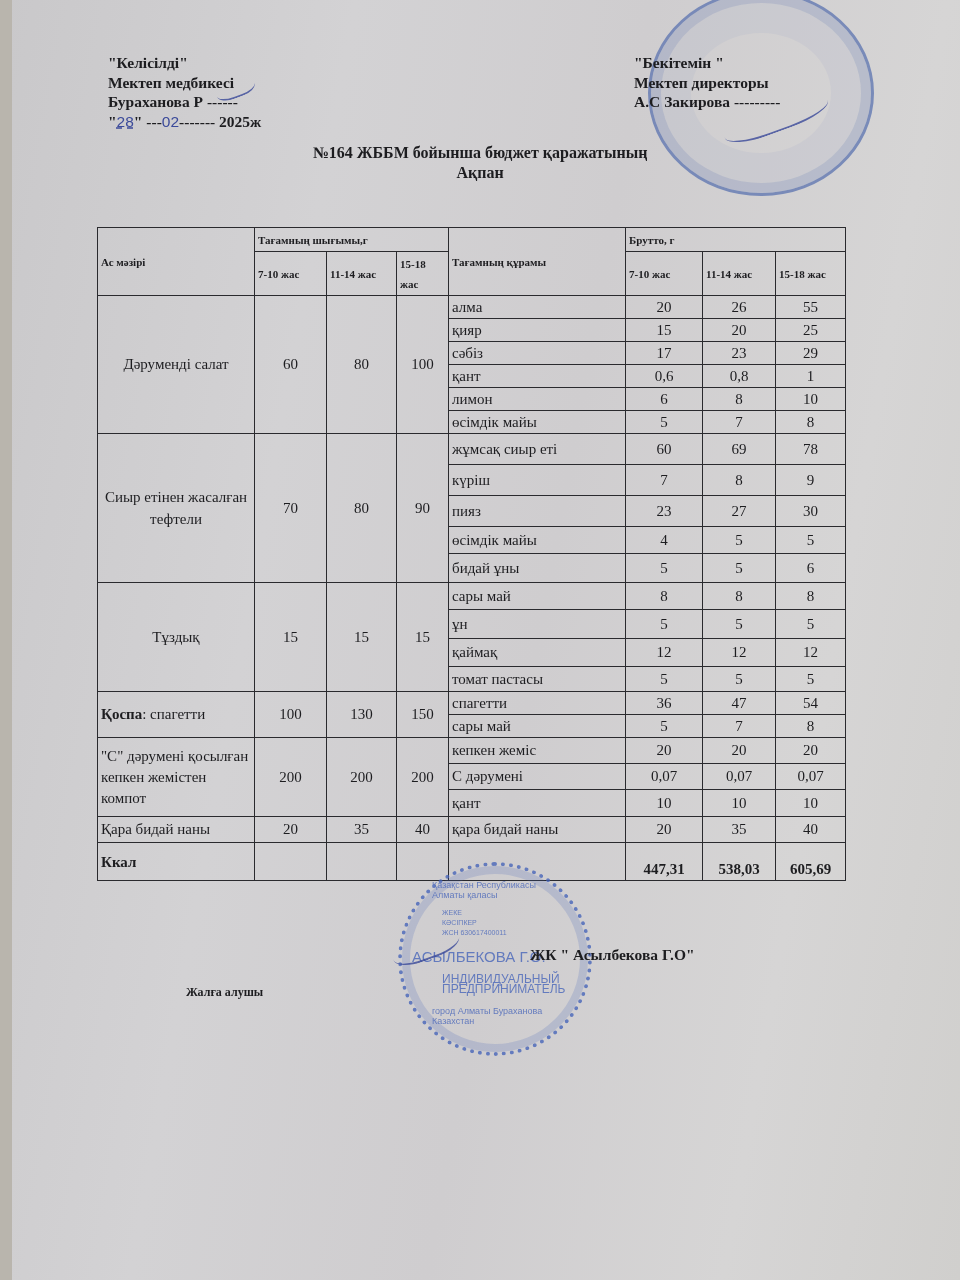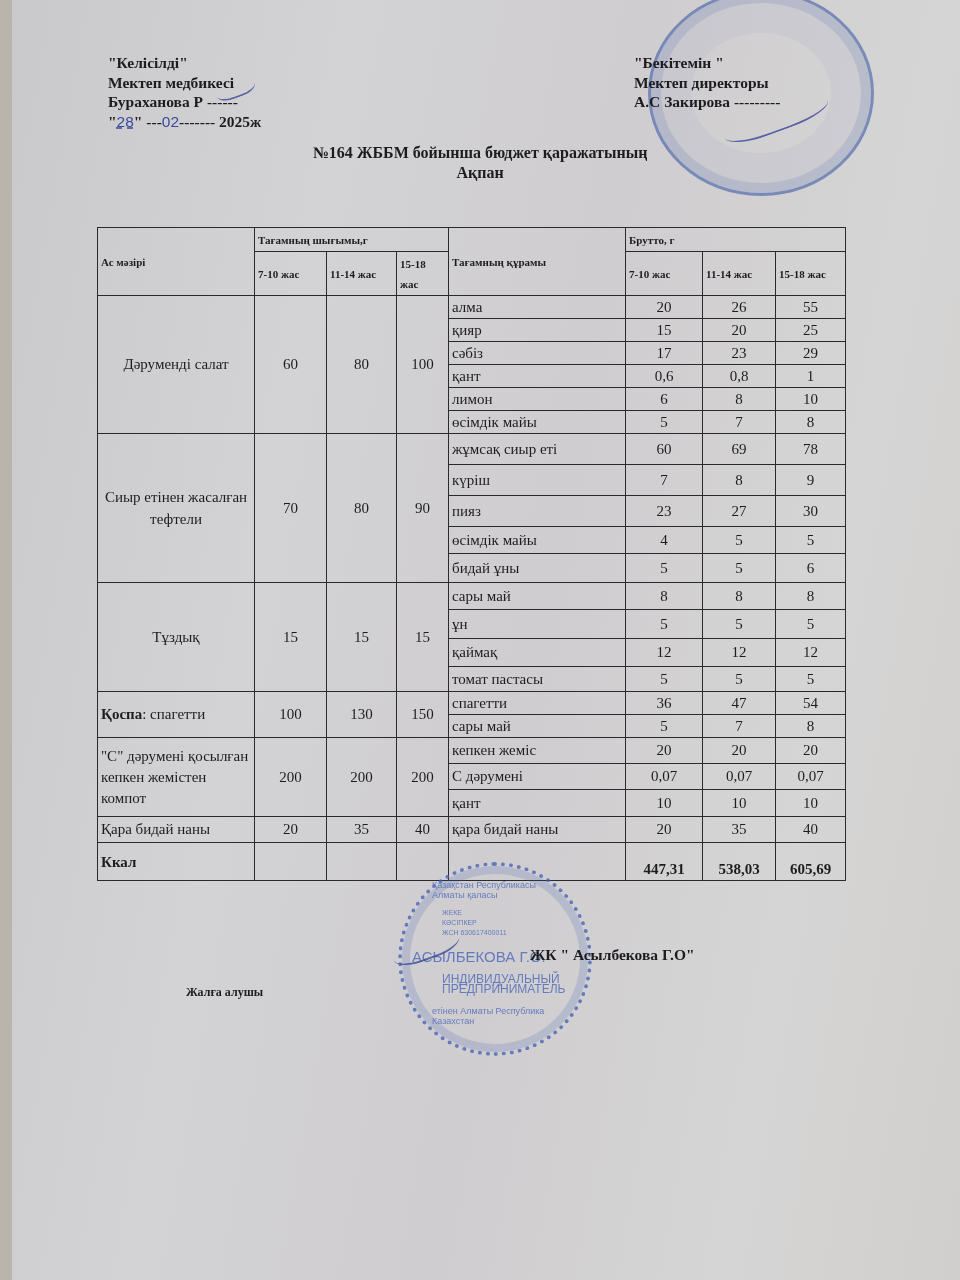--- a/index.html
+++ b/index.html
@@ -257,18 +257,18 @@
   <div class="stamp-text" style="left:40px;top:42px;width:106px;font-size:7px;line-height:10px;">
     <div>ЖЕКЕ</div>
     <div>КӘСІПКЕР</div>
     <div>ЖСН 630617400011</div>
   </div>
   <div class="stamp-text" style="left:10px;top:82px;width:166px;font-size:15px;">АСЫЛБЕКОВА Г.О.</div>
   <div class="stamp-text" style="left:40px;top:108px;width:106px;font-size:12px;line-height:10px;">
     <div>ИНДИВИДУАЛЬНЫЙ</div>
     <div>ПРЕДПРИНИМАТЕЛЬ</div>
   </div>
-  <div class="stamp-text" style="left:30px;top:140px;width:126px;font-size:9px;">етінен Алматы Республика Казахстан</div>
+  <div class="stamp-text" style="left:30px;top:140px;width:126px;font-size:9px;">город Алматы Бураханова Казахстан</div>
 </div>
 <div class="signature" style="left:390px;top:930px;width:70px;height:28px;"></div>
 
 <div class="footer-left">Жалға  алушы</div>
 <div class="footer-right">ЖК " Асылбекова Г.О"</div>
 
 </body></html>

